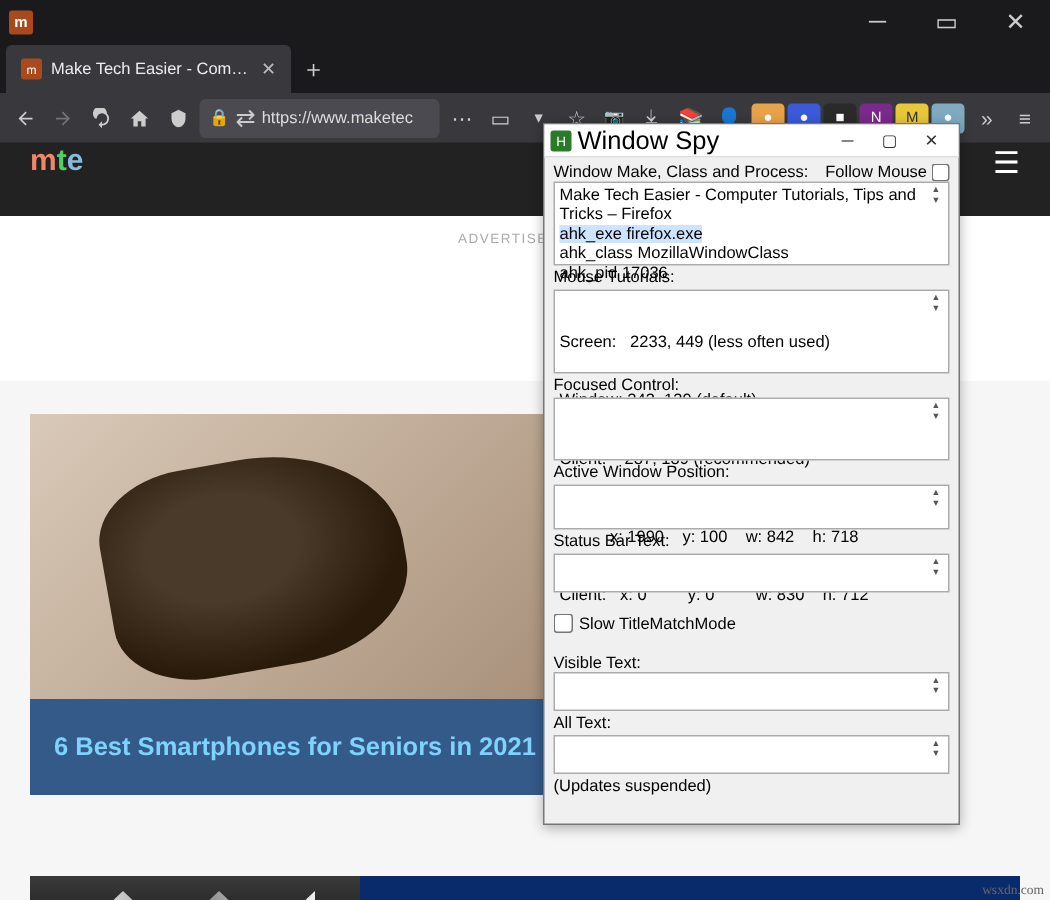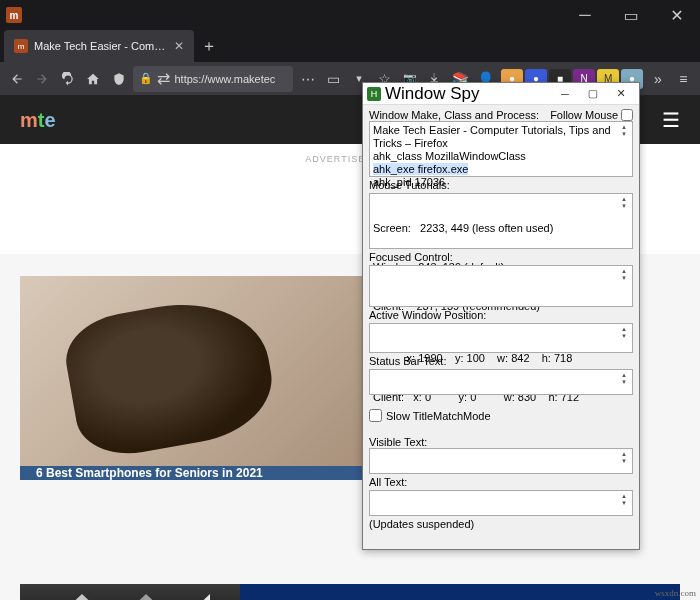--- a/index.html
+++ b/index.html
@@ -25,30 +25,30 @@
 .tool-btn { width: 28px; height: 28px; color: #ccc; display: flex; align-items: center; justify-content: center; border-radius: 4px; cursor: pointer; font-size: 14px; }
 .tool-btn svg { fill: #ccc; }
 .urlbar { flex: 0 0 auto; width: 160px; display: flex; align-items: center; background: #4a4a50; border-radius: 4px; height: 26px; padding: 0 6px; gap: 4px; }
 .urlbar .lock { color: #6c6; font-size: 11px; }
 .urlbar input { background: transparent; border: none; color: #ddd; font-size: 11px; outline: none; width: 100%; }
 .ext-icons { display: flex; gap: 2px; align-items: center; }
 .ext { width: 22px; height: 20px; border-radius: 3px; display: flex; align-items: center; justify-content: center; font-size: 10px; color: #fff; cursor: pointer; }
 
 
 .page { position: absolute; top: 96px; left: 0; right: 0; bottom: 0; background: #f6f6f6; }
-.site-header { height: 48px; background: #222; display: flex; align-items: center; padding: 0 20px; }
+.site-header { height: 48px; background: #222; display: flex; align-items: flex-start; padding: 0 20px; }
 .logo { font-size: 20px; font-weight: bold; }
 .logo .m { color: #e86; } .logo .t { color: #5c6; } .logo .e { color: #8bd; }
 .hamburger { margin-left: auto; color: #fff; font-size: 20px; cursor: pointer; }
 .ad-strip { height: 110px; background: #fff; display: flex; align-items: flex-start; justify-content: center; color: #aaa; font-size: 9px; letter-spacing: 1px; padding-top: 10px; }
 
 .article1 { position: absolute; top: 180px; left: 20px; width: 355px; }
 .article1 .img { height: 190px; background: linear-gradient(135deg,#d9c9b8,#a8907a); position: relative; overflow:hidden; }
 .article1 .img::before { content:""; position:absolute; left:50px; top:30px; width:200px; height:140px; background:radial-gradient(ellipse at 40% 40%, #4a3a2a 30%, #2a1a0a 70%); border-radius:30% 50% 40% 30%; transform:rotate(-10deg); }
-.article1 .caption { background: #345a8a; color: #ffffff; padding: 0 16px; font-size: 12px; font-weight: 600; }
+.article1 .caption { background: #345a8a; color: #7dd3fc; padding: 22px 16px; font-size: 17px; font-weight: 600; }
 
 .article2 { position: absolute; top: 488px; left: 20px; width: 660px; background:#0a2b6b; display:flex; align-items:center; }
 .article2 .thumb { width: 220px; height: 60px; background:linear-gradient(180deg,#3a3a3a,#0a0a0a); position:relative; }
 .article2 .thumb::before {content:""; position:absolute; left:30px; top:10px; width:160px; height:30px; background:linear-gradient(90deg,#eee,#888,#eee); clip-path:polygon(0 100%,20% 0,40% 100%,60% 0,80% 100%,100% 0,100% 100%);}
 
 
 .spy { position: absolute; top: 82px; left: 362px; width: 278px; height: 468px; background: #f0f0f0; border: 1px solid #777; box-shadow: 0 2px 8px rgba(0,0,0,.3); font-size: 11px; }
 .spy-title { height: 22px; background: #fff; display: flex; align-items: center; padding: 0 4px; border-bottom: 1px solid #ddd; }
 .spy-title .icon { width: 14px; height: 14px; background: #2a7a2a; border-radius: 2px; color:#fff; font-size:9px; display:flex;align-items:center;justify-content:center; margin-right:4px; }
 .spy-title .t { font-size: 17px; flex:1; }
@@ -178,22 +178,22 @@
   <div class="spy-body">
     <div class="headrow">
       <div class="spy-label">Window Make, Class and Process:</div>
       <label class="follow">
         <span>Follow Mouse</span>
         <input type="checkbox" style="">
       </label>
     </div>
     <div class="spy-field" style="height:56px">
       <div>Make Tech Easier - Computer Tutorials, Tips and Tricks – Firefox</div>
+      <div><span class="sel">ahk_exe firefox.exe</span></div>
       <div>ahk_class MozillaWindowClass</div>
-      <div><span class="sel">ahk_exe firefox.exe</span></div>
       <div>ahk_pid 17036</div>
       <div class="arrows">
           <span>▴</span>
           <span>▾</span>
         </div>
     </div>
 
     <div class="spy-label spy-row">Mouse Tutorials:</div>
     <div class="spy-field" style="height:56px;white-space:pre">
       <div>Screen:   2233, 449 (less often used)</div>

